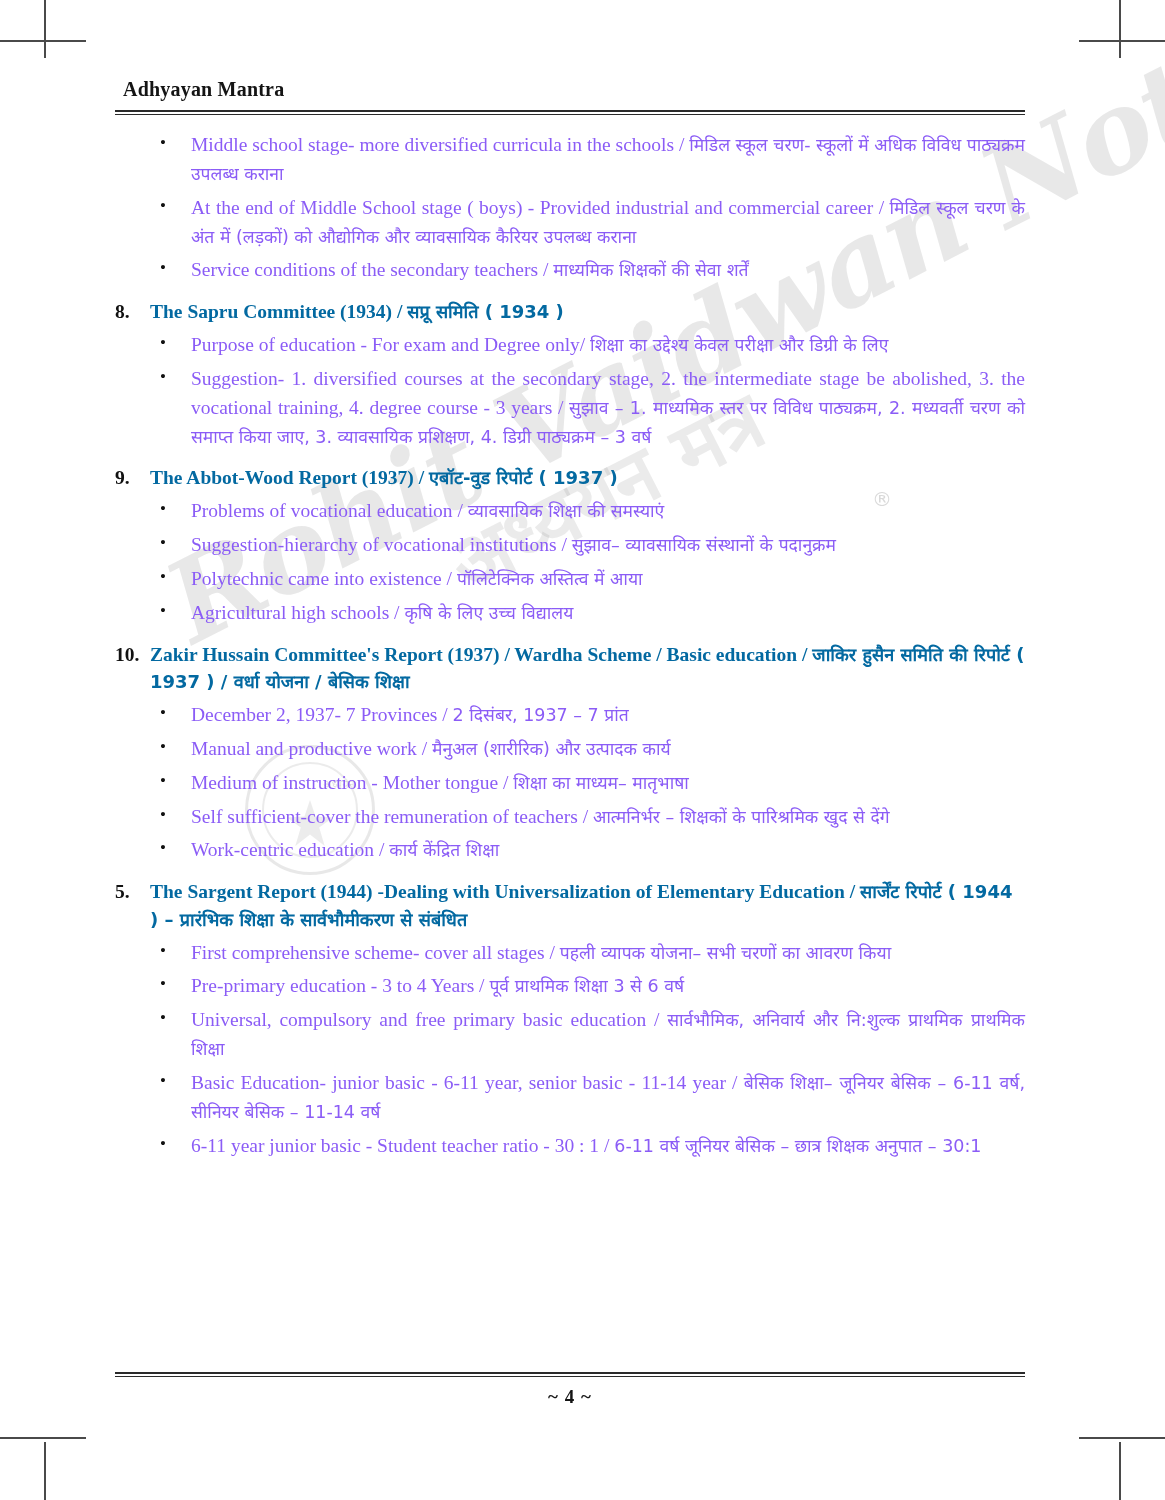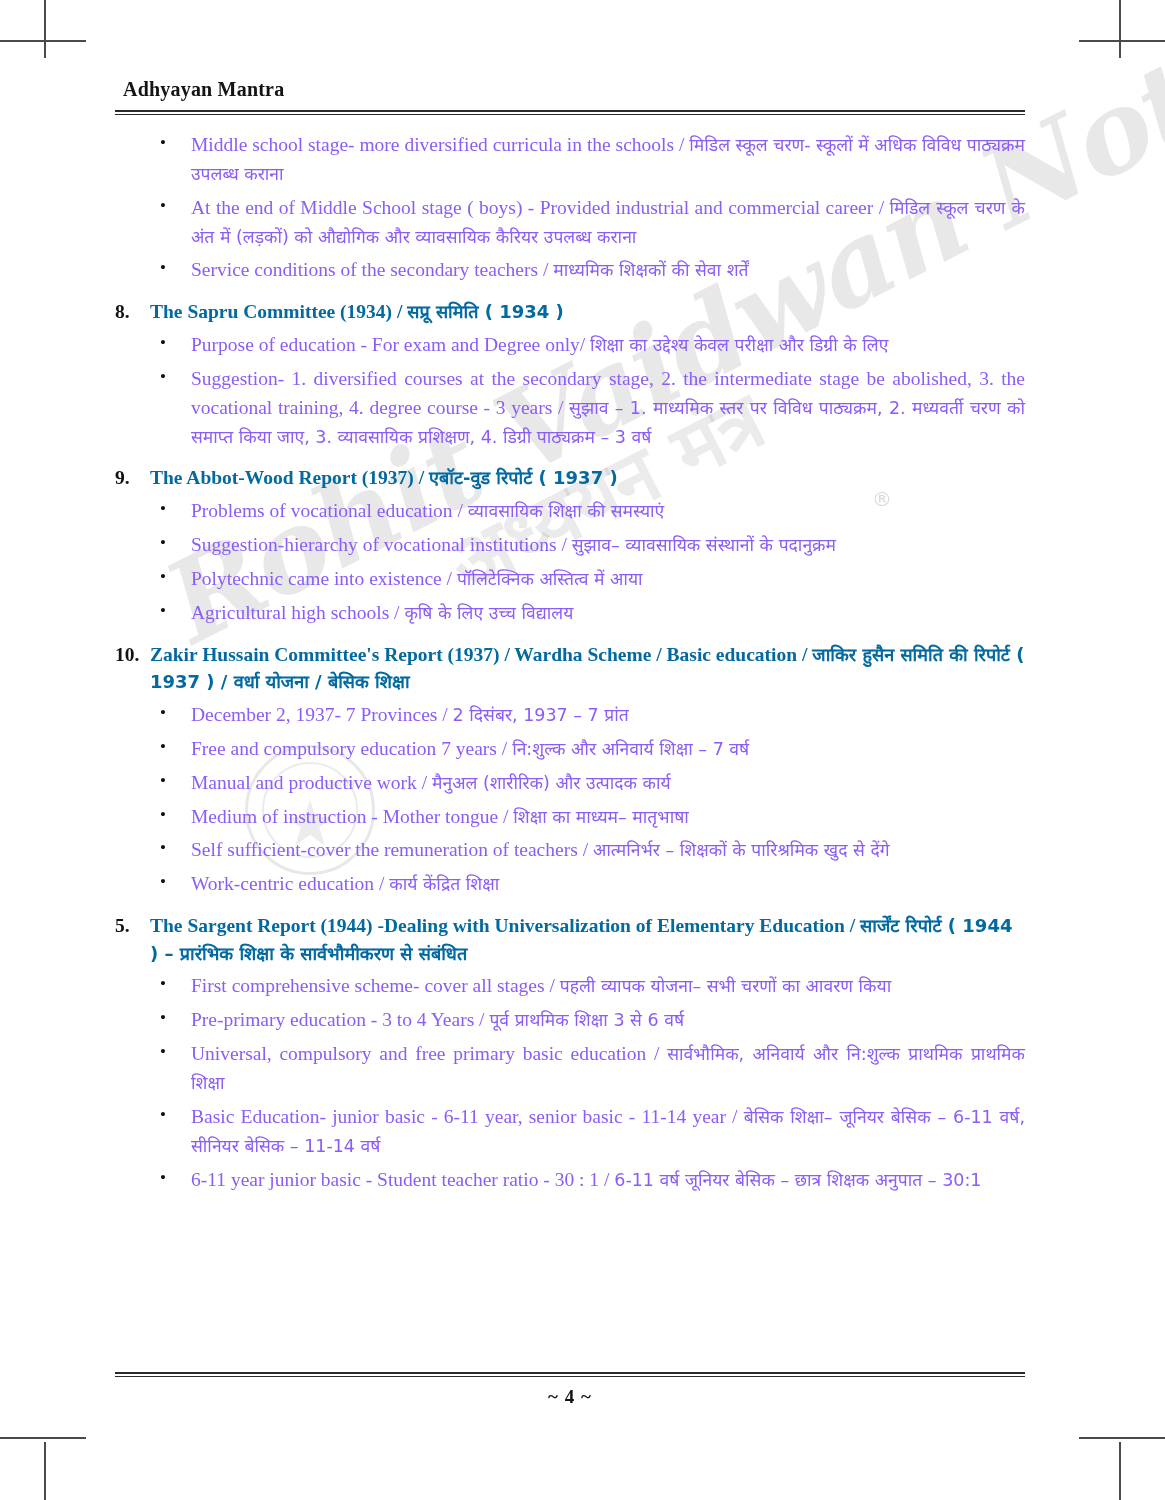--- a/index.html
+++ b/index.html
@@ -305,23 +305,20 @@
         <div class="sec-num">10.</div>
         <div class="sec-title">
           <span>Zakir Hussain Committee's Report (1937) / Wardha Scheme / Basic education / </span><span class="dev">जाकिर हुसैन समिति की रिपोर्ट ( 1937 ) / वर्धा योजना / बेसिक शिक्षा</span>
         </div>
       </div>
       <ul class="blist">
         <li>
           <span>December 2, 1937- 7 Provinces / </span><span class="dev">2 दिसंबर, 1937 – 7 प्रांत</span>
         </li>
         <li>
-          <span>Free and compulsory education 7 years / </span><span class="dev">नि:शुल्क और अनिवार्य शिक्षा – 7 वर्ष</span>
-        </li>
-        <li>
           <span>Manual and productive work / </span><span class="dev">मैनुअल (शारीरिक) और उत्पादक कार्य</span>
         </li>
         <li>
           <span>Medium of instruction - Mother tongue / </span><span class="dev">शिक्षा का माध्यम– मातृभाषा</span>
         </li>
         <li>
           <span>Self sufficient-cover the remuneration of teachers / </span><span class="dev">आत्मनिर्भर – शिक्षकों के पारिश्रमिक खुद से देंगे</span>
         </li>
         <li>
           <span>Work-centric education / </span><span class="dev">कार्य केंद्रित शिक्षा</span>

